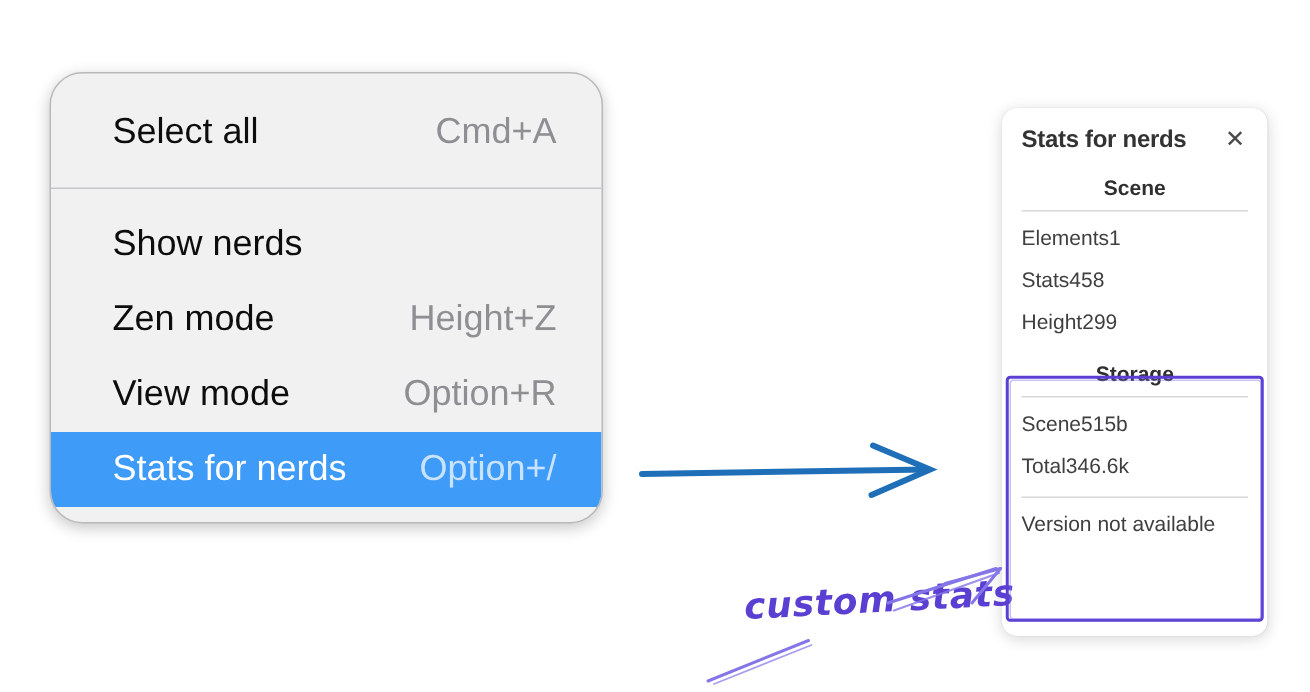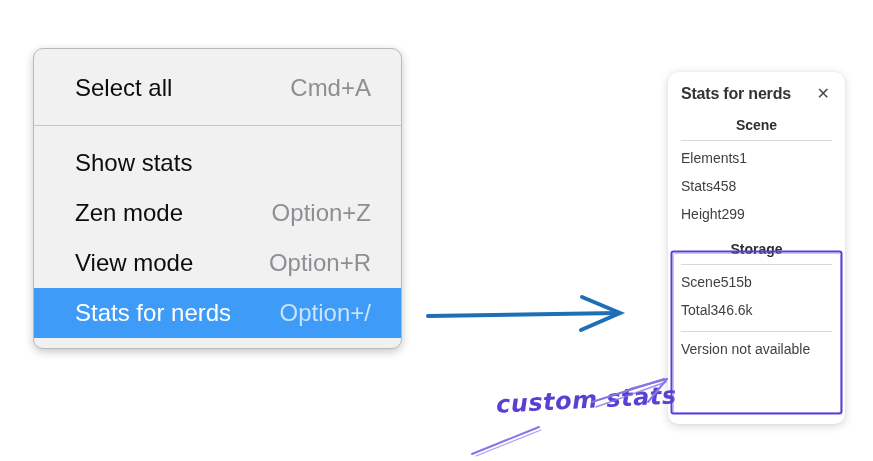--- a/index.html
+++ b/index.html
@@ -15,21 +15,21 @@
   
   .context-menu {
     position: absolute;
     left: 33px;
     top: 48px;
     width: 369px;
     height: 301px;
     box-sizing: border-box;
     background: #f1f1f2;
     border: 1px solid #b9b9b9;
-    border-radius: 10px;
+    border-radius: 22px;
     box-shadow: 0 3px 10px rgba(0,0,0,0.22);
     padding: 14px 0 10px 0;
     overflow: hidden;
   }
   .menu-item {
     display: flex;
     justify-content: space-between;
     align-items: center;
     height: 50px;
     padding: 0 30px 0 41px;
@@ -128,25 +128,25 @@
 
 <div class="page">
 
   <div class="context-menu">
     <div class="menu-item">
       <span>Select all</span>
       <span class="shortcut">Cmd+A</span>
     </div>
     <div class="menu-divider"></div>
     <div class="menu-item">
-      <span>Show stats</span>
+      <span>Show nerds</span>
     </div>
     <div class="menu-item">
       <span>Zen mode</span>
-      <span class="shortcut">Option+Z</span>
+      <span class="shortcut">Height+Z</span>
     </div>
     <div class="menu-item">
       <span>View mode</span>
       <span class="shortcut">Option+R</span>
     </div>
     <div class="menu-item highlighted">
       <span>Stats for nerds</span>
       <span class="shortcut">Option+/</span>
     </div>
   </div>

